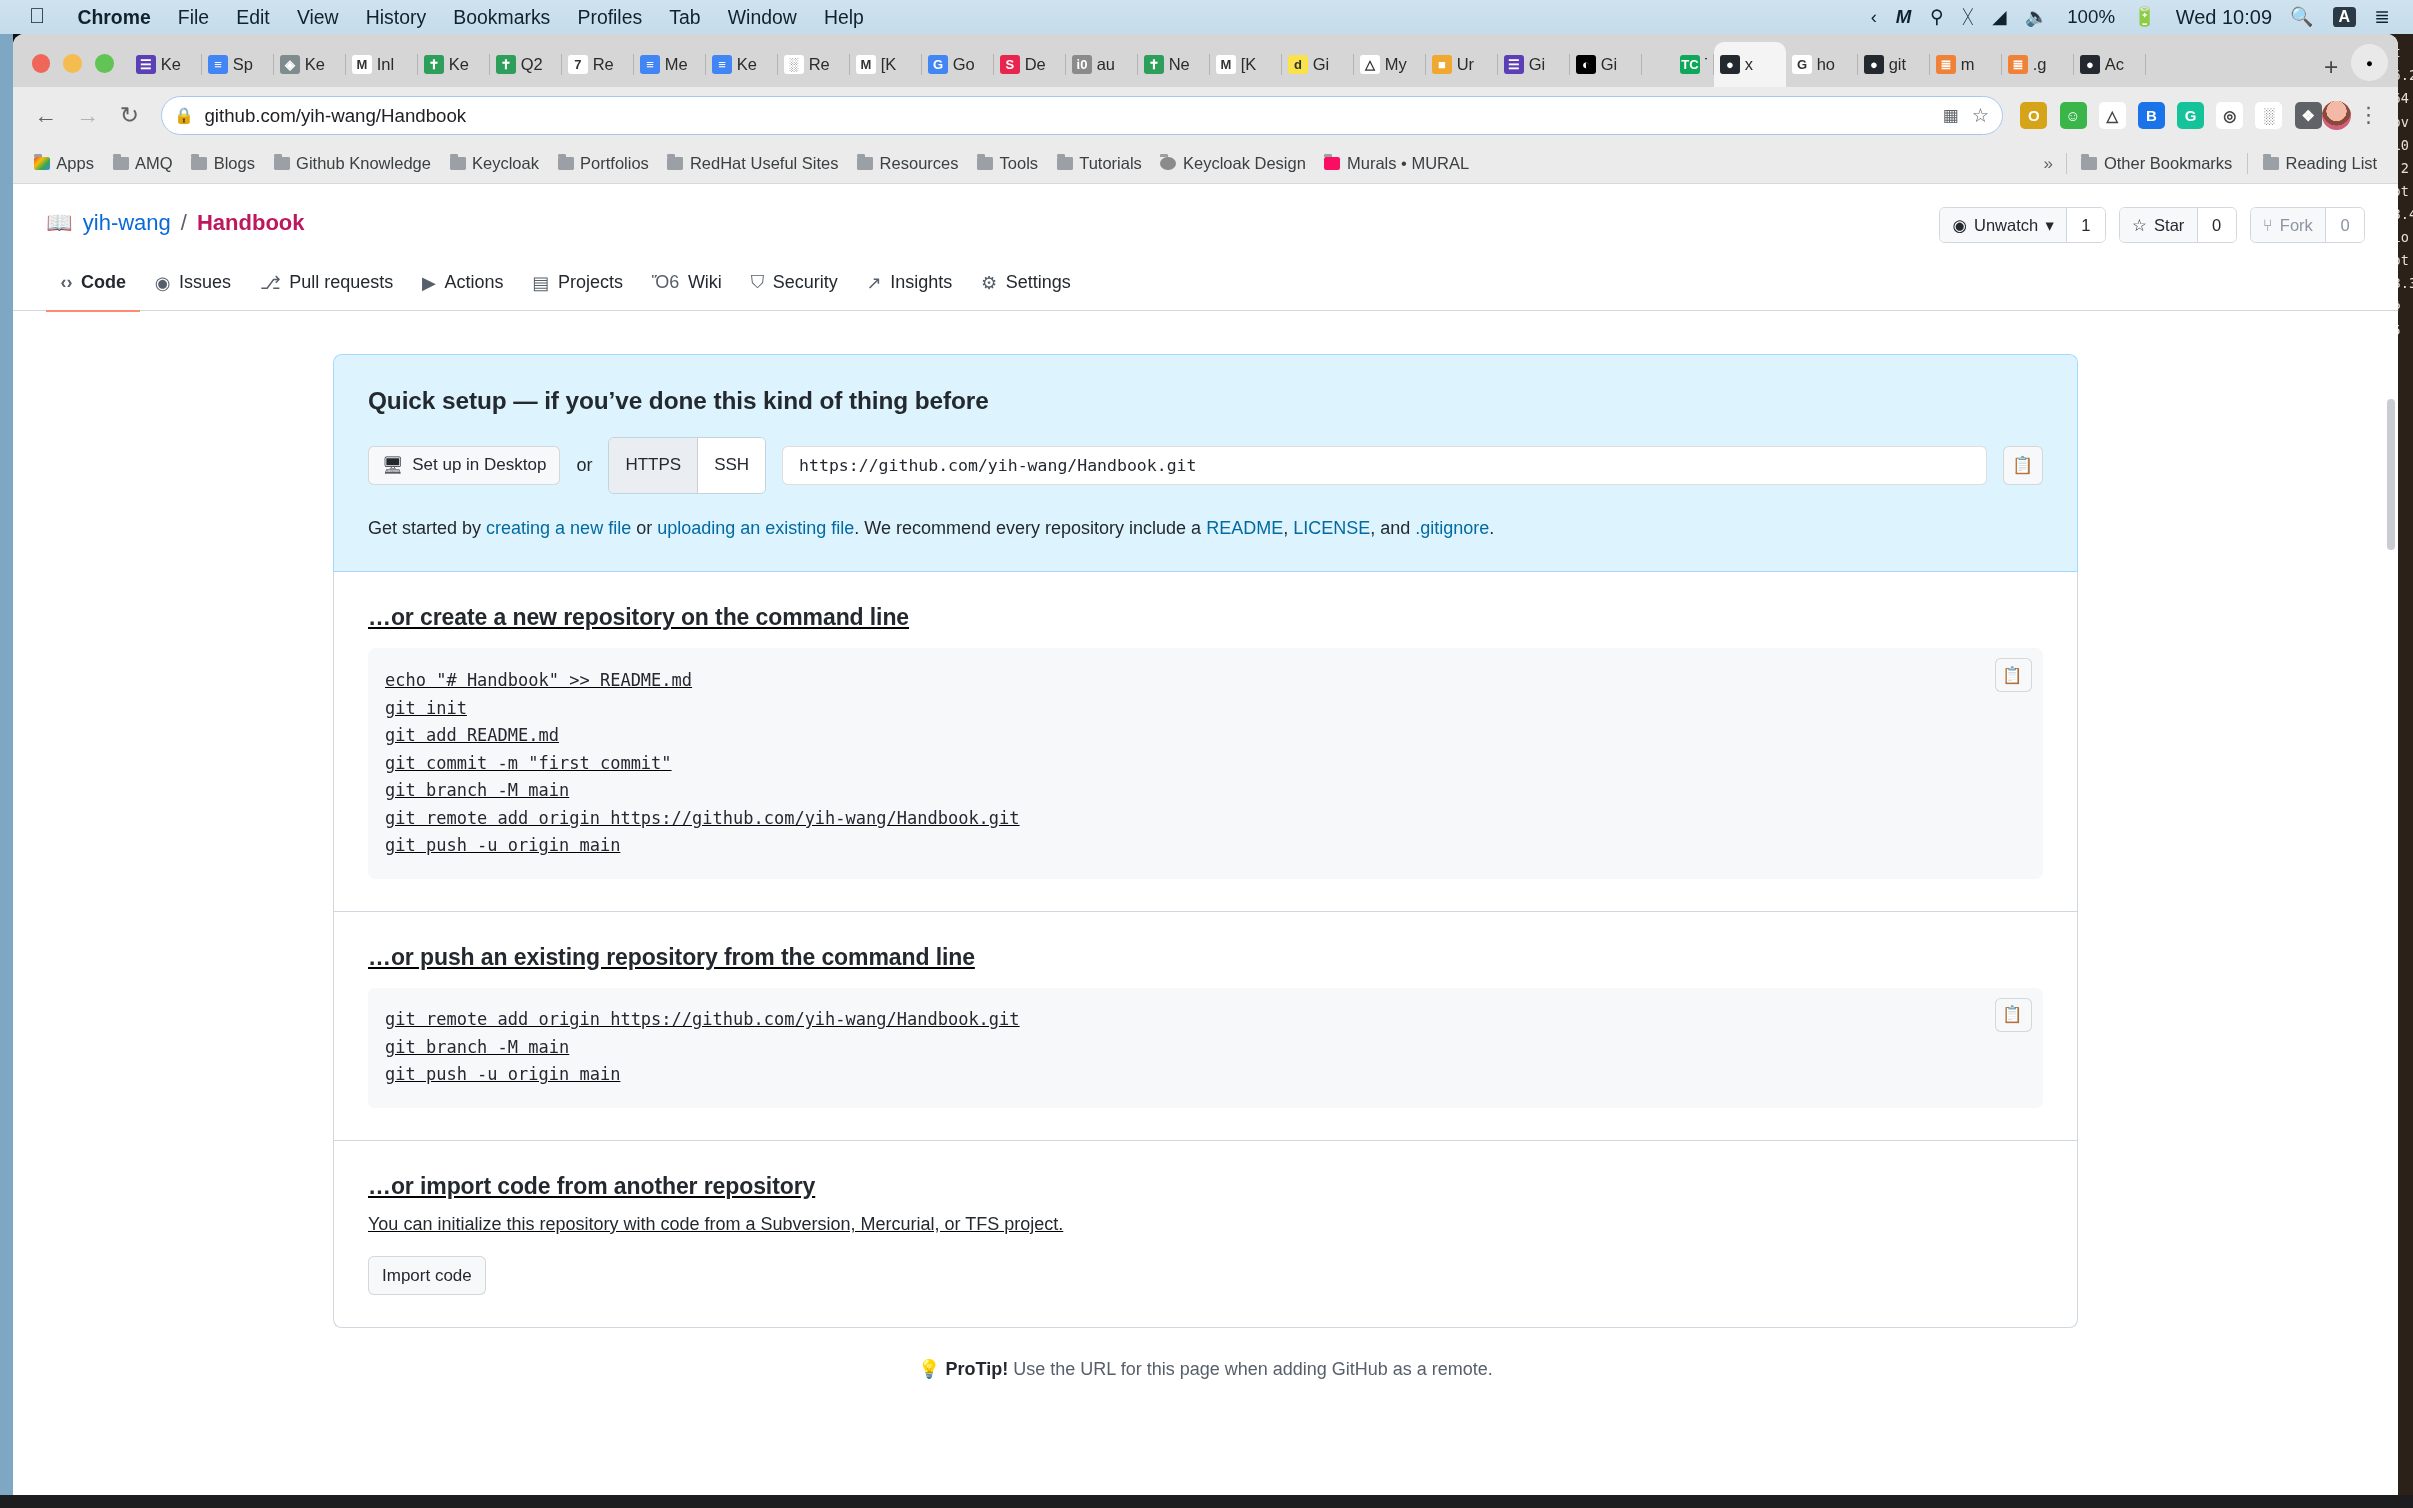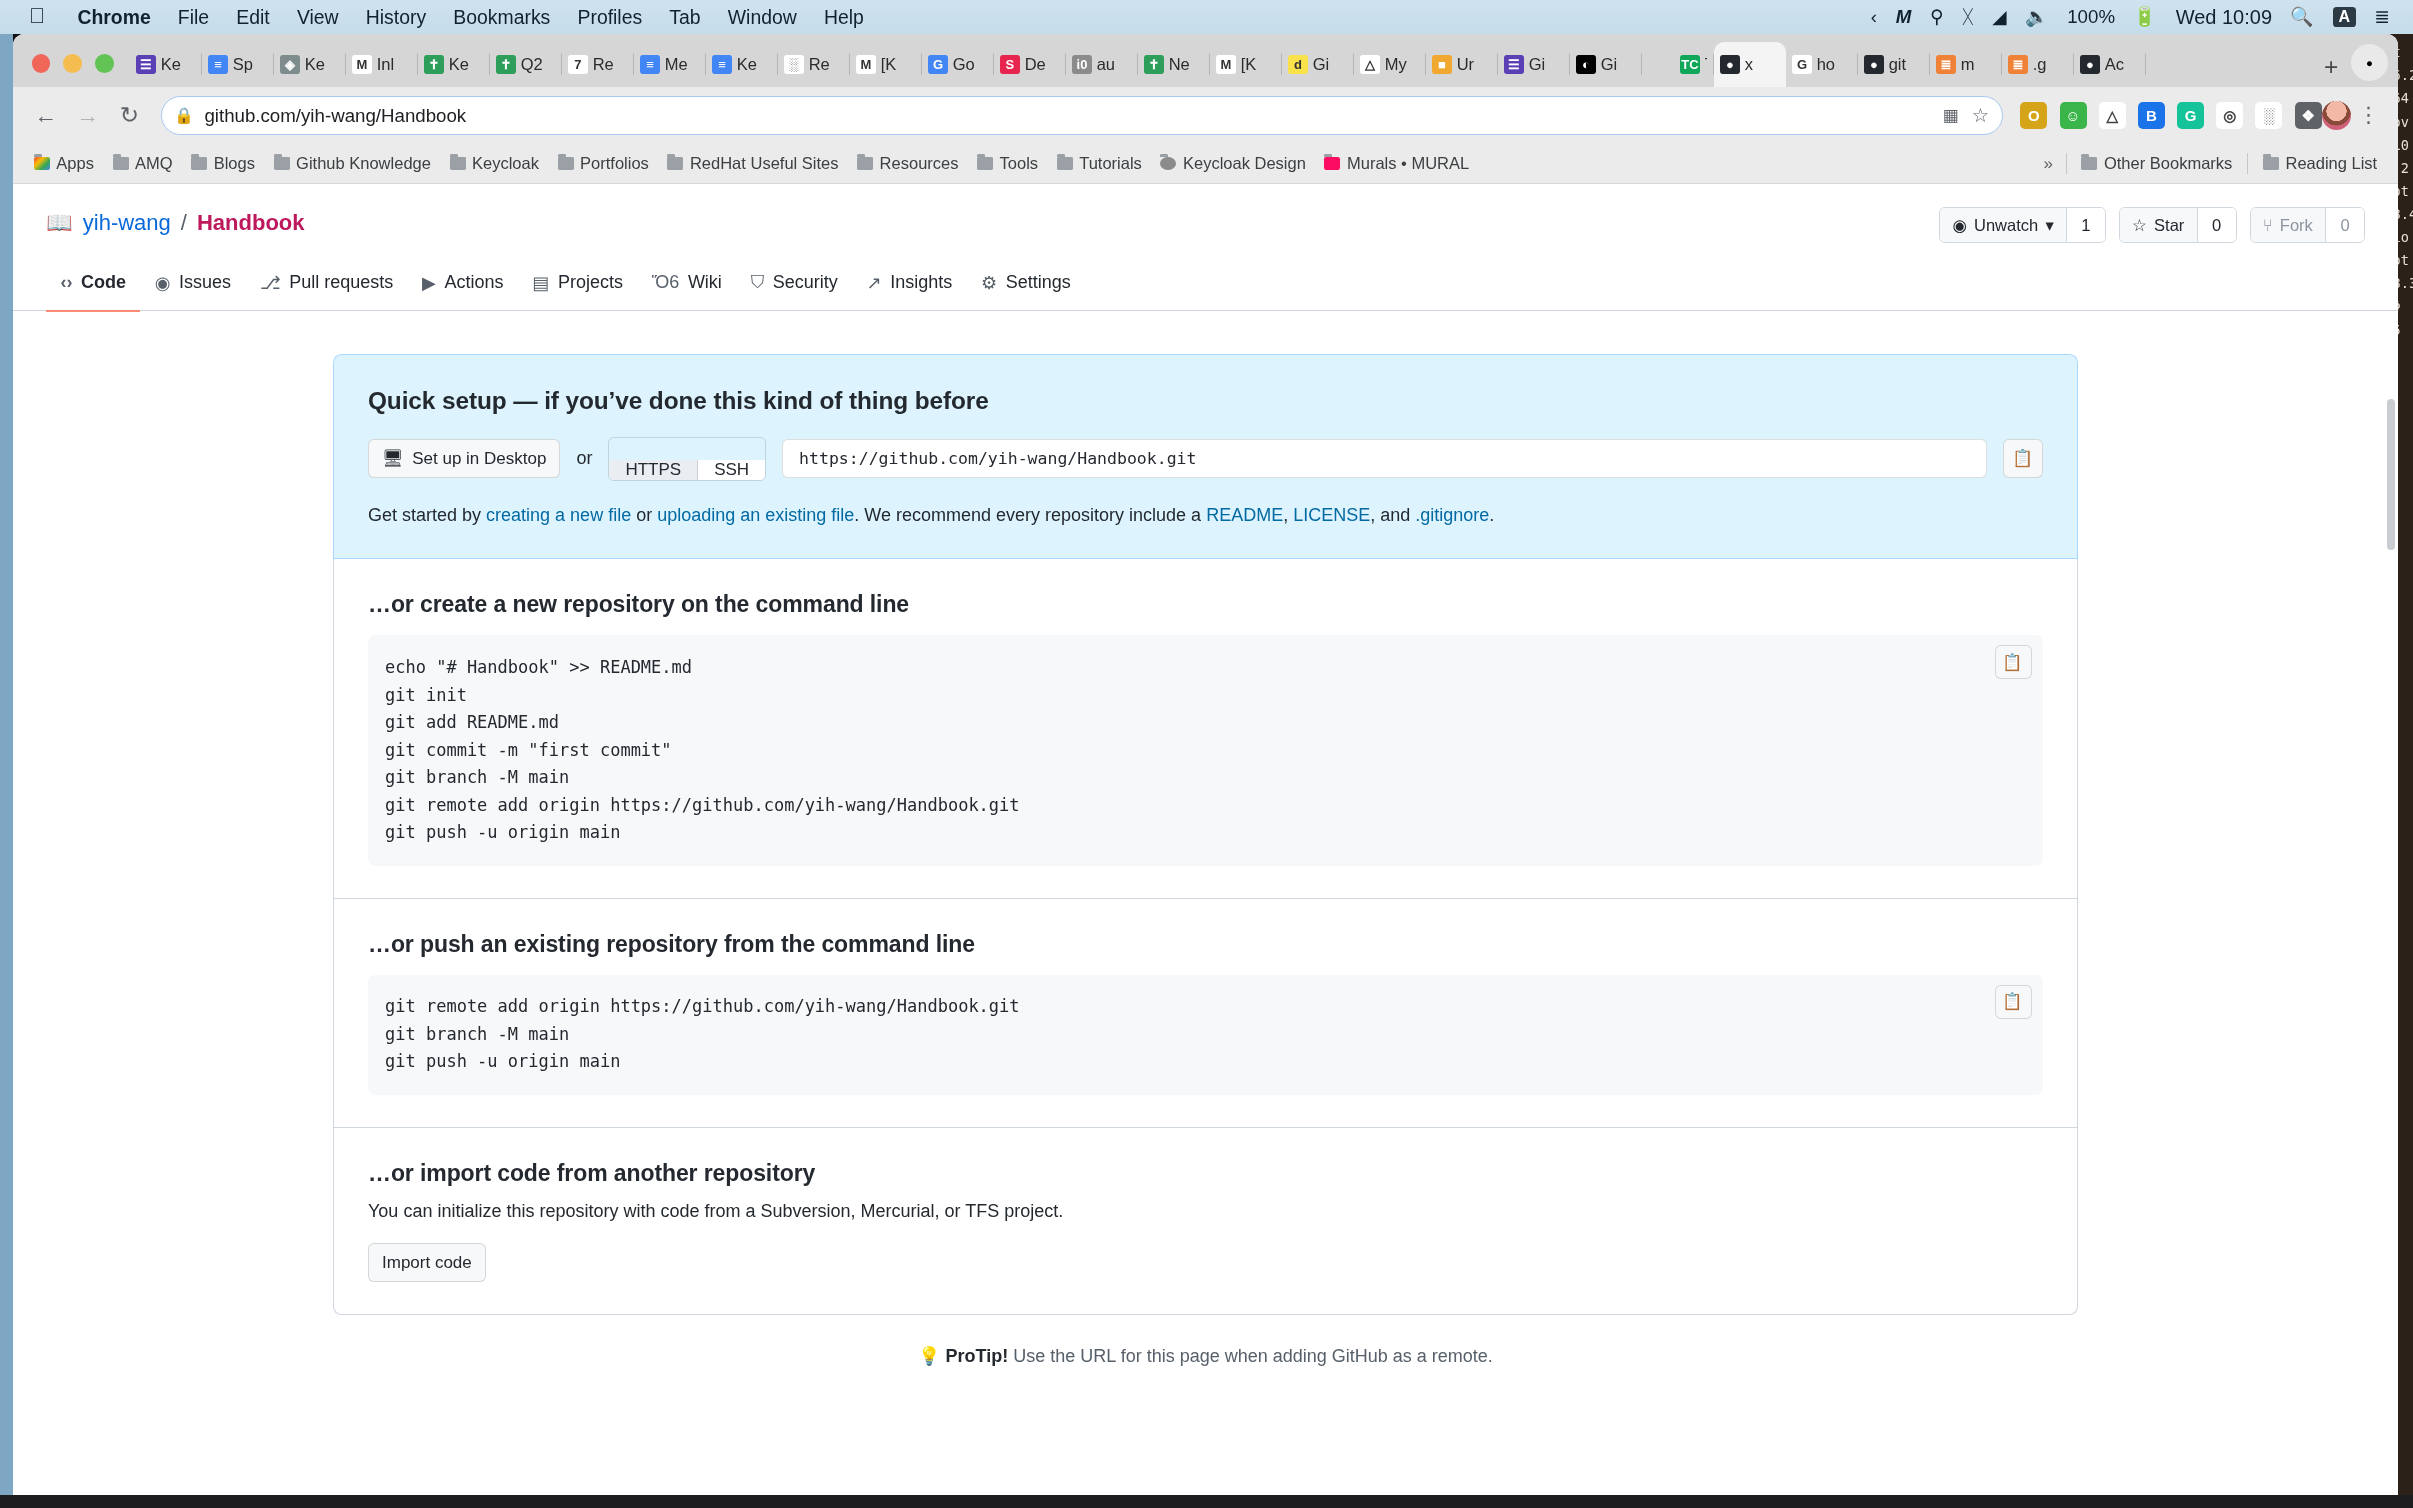--- a/index.html
+++ b/index.html
@@ -151,36 +151,36 @@
     padding: 32px 34px 30px 34px;
   }
   .quick h3 { font-size: 24.4px; color: #24292f; font-weight: 700; letter-spacing: -0.1px; }
   .quick-row { display: flex; align-items: center; gap: 16px; margin-top: 21.5px; }
   .btn {
     height: 39px; border: 0.7px solid #1b1f2426; border-radius: 5.7px; background: #f6f8fa;
     display: flex; align-items: center; gap: 8.6px; padding: 0 13px;
     font-size: 17px; color: #24292f; white-space: nowrap;
   }
   .or { font-size: 18px; color: #24292f; }
-  .proto { display: flex; height: 44px; border: 0.7px solid #1b1f2426; border-radius: 5.7px; overflow: hidden; align-items: flex-end; }
+  .proto { display: flex; height: 57px; border: 0.7px solid #1b1f2426; border-radius: 5.7px; overflow: hidden; }
   .proto .p { display:flex;align-items:center;padding: 0 16px; font-size: 17px; color: #24292f; background: #fff; }
   .proto .p.on { background: #eaeef2; border-right: 0.7px solid #1b1f2426; }
   .urlbox {
     flex: 1; height: 39px; background: #fff; border: 0.7px solid #1b1f2426; border-radius: 5.7px;
     display: flex; align-items: center; padding: 0 16px;
     font-family: "DejaVu Sans Mono", monospace; font-size: 16.5px; color: #24292f;
   }
   .copybtn {
     width: 40px; height: 39px; border: 0.7px solid #1b1f2426; border-radius: 5.7px; background:#f6f8fa;
     display:flex;align-items:center;justify-content:center; color:#57606a; font-size: 17px;
   }
   .quick-note { margin-top: 21.5px; font-size: 18px; color: #24292f; line-height: 1.45; }
   a.l { color: #0369a1; text-decoration: none; }
 
-  .panel { border: 0.7px solid #d0d7de; border-top: none; padding: 32px 34px; }
+  .panel { border: 0.7px solid #d0d7de; border-top: none; padding: 32px 34px; text-decoration: underline; }
   .panel.last { border-radius: 0 0 8.6px 8.6px; }
   .panel h3 { font-size: 23px; font-weight: 700; color: #24292f; letter-spacing: -0.1px; }
   .codewrap { position: relative; margin-top: 17px; }
   .code {
     background: #f6f8fa; border-radius: 7.2px; padding: 18.7px 17px;
     font-family: "DejaVu Sans Mono", monospace; font-size: 17px; line-height: 1.62; color: #24292f;
     white-space: pre;
   }
   .code-copy {
     position: absolute; right: 11.5px; top: 10px;

